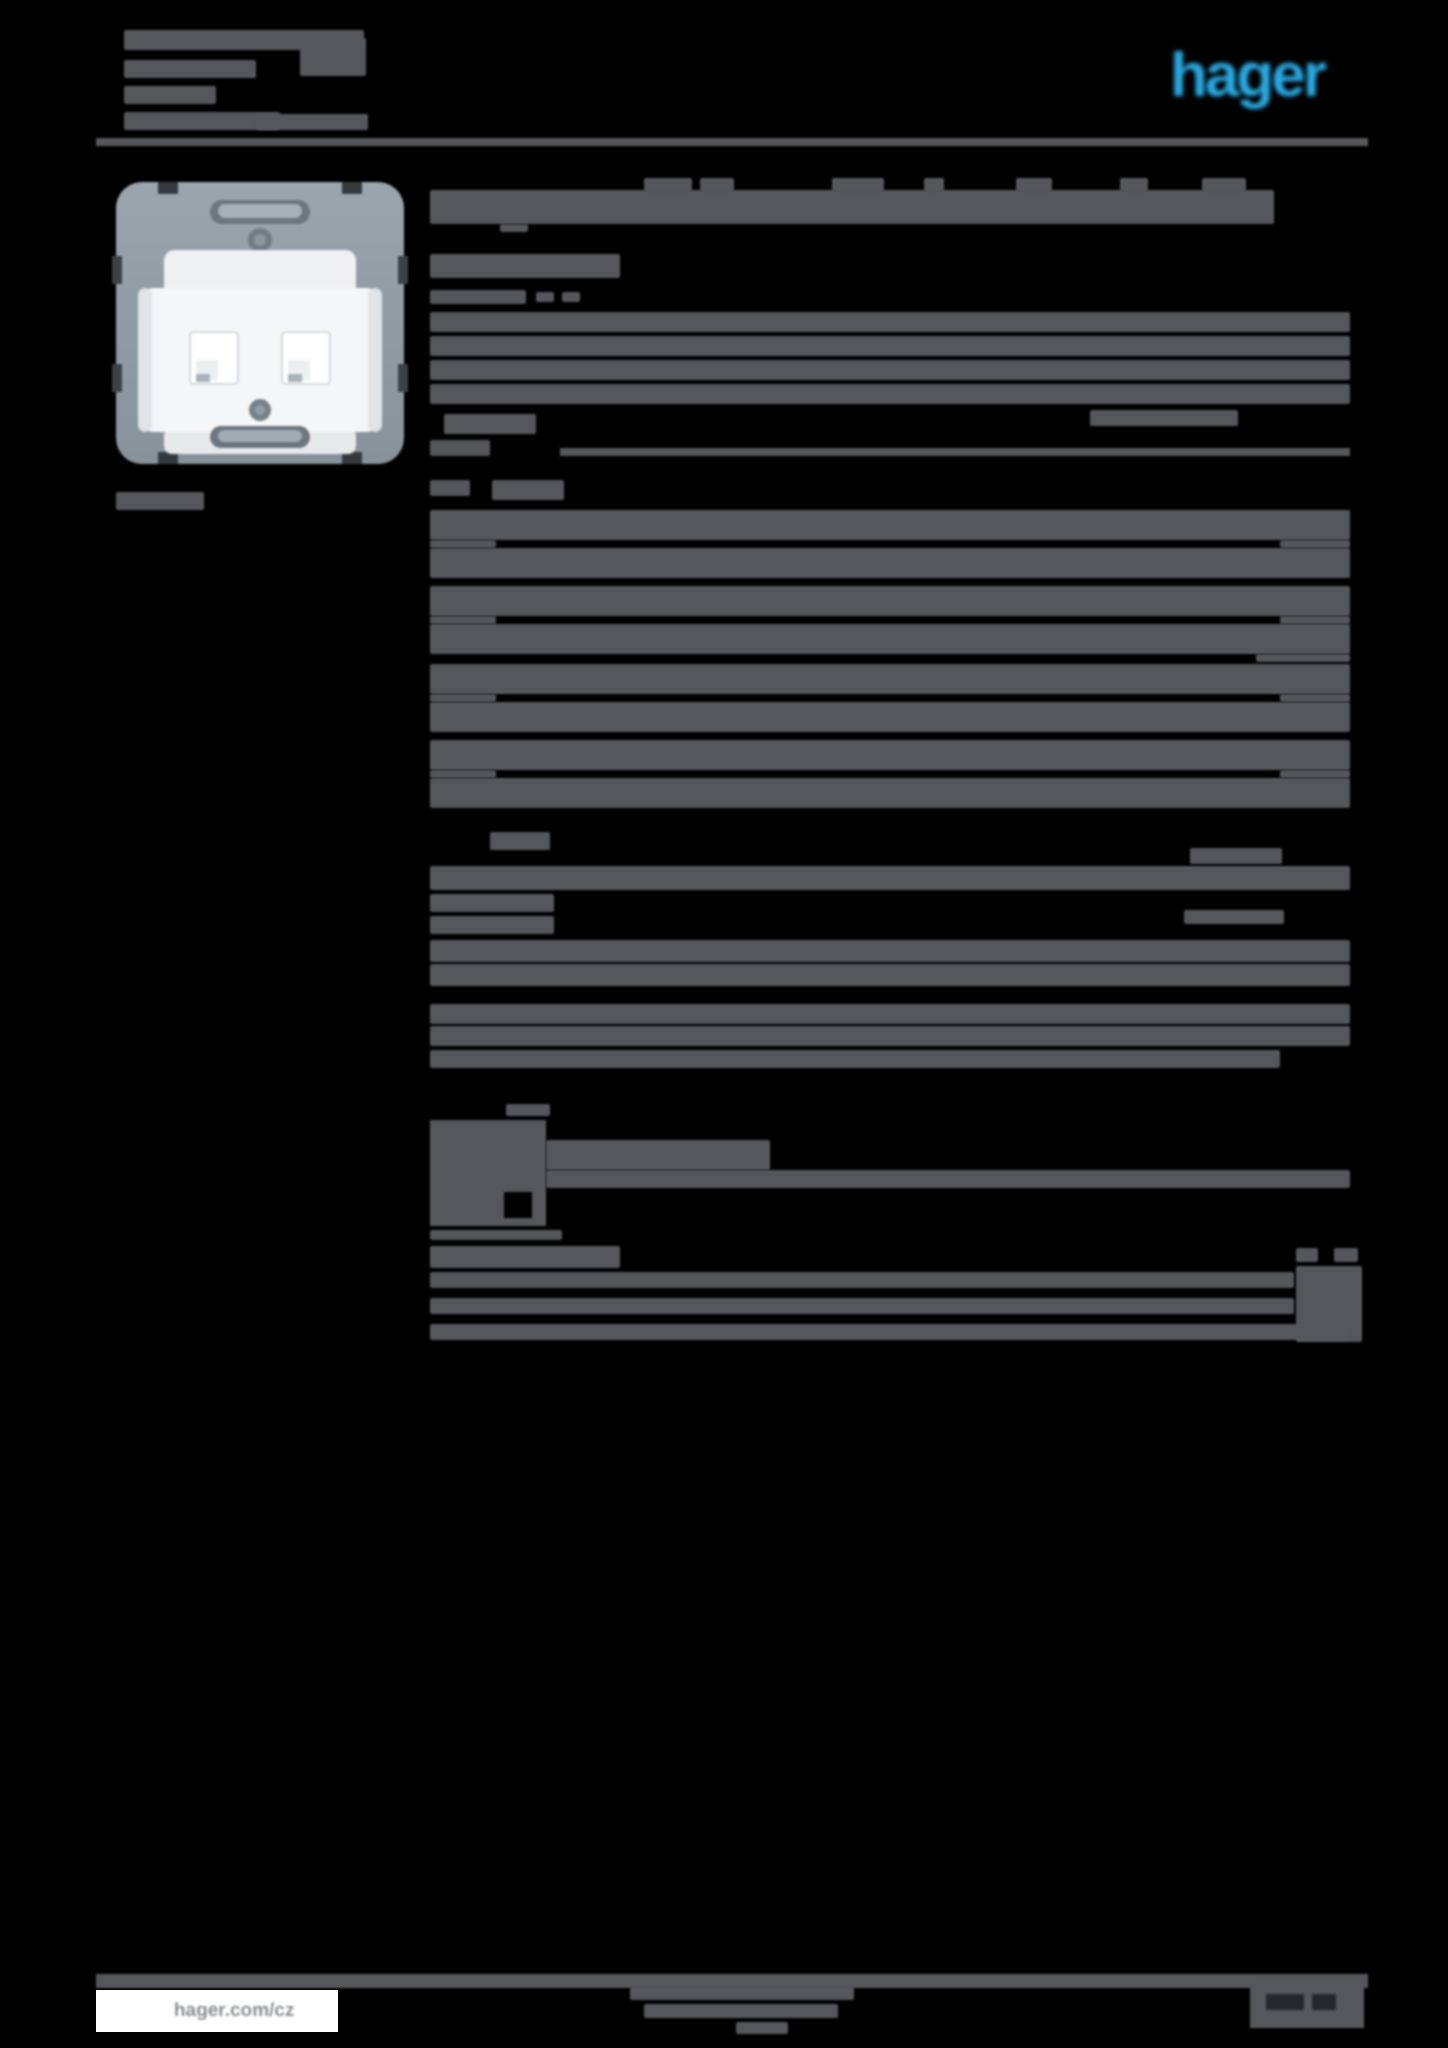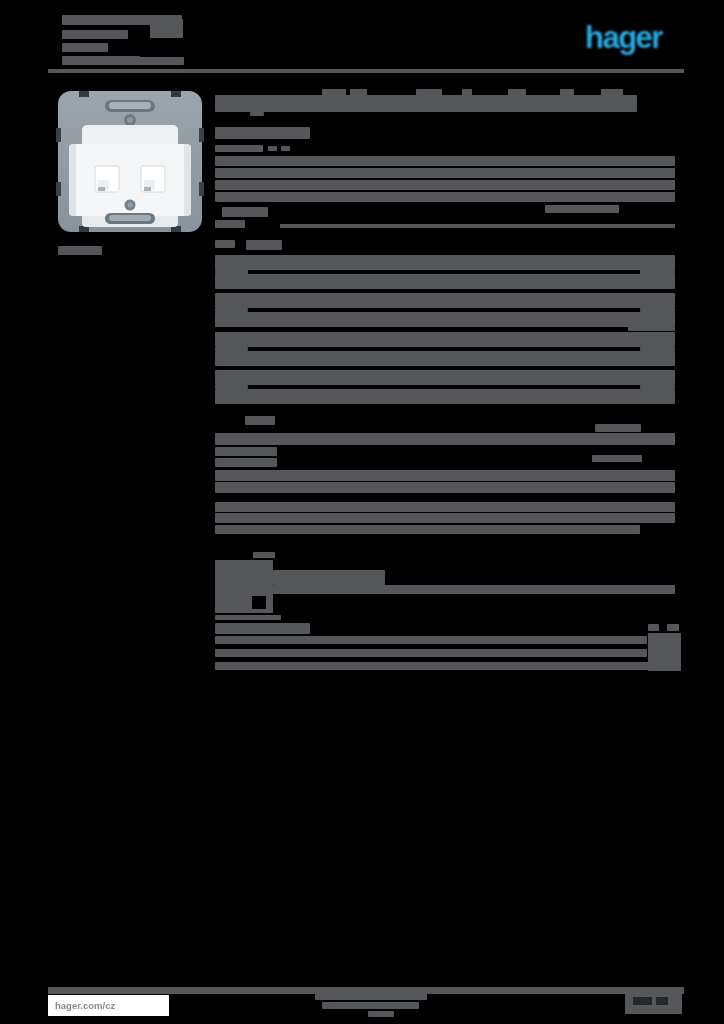--- a/index.html
+++ b/index.html
@@ -9,21 +9,21 @@
   .rule{position:absolute;background:#55575a;filter:blur(0.5px);}
   .logo{position:absolute;left:585px;top:20px;width:110px;height:40px;
         color:#29a9e1;font-weight:bold;font-size:31px;letter-spacing:-1.5px;
         filter:blur(1.1px);line-height:36px;}
   .photo{position:absolute;left:55px;top:88px;width:150px;height:147px;filter:blur(0.5px);}
   .cert-icon{position:absolute;left:215px;top:560px;width:58px;height:53px;
         background:#55575a;filter:blur(0.6px);}
   .cert-hole{position:absolute;left:37px;top:36px;width:14px;height:13px;background:#000;}
   .footer-box{position:absolute;left:48px;top:995px;width:121px;height:21px;background:#ffffff;}
   .footer-box a{display:block;color:#8b8e91;font-size:9.5px;line-height:21px;
-        padding-left:7px;text-decoration:none;filter:blur(0.4px);font-weight:bold;}
+        padding-left:7px;text-decoration:none;filter:blur(0.4px);font-weight:bold;margin-left:32px;}
   .footer-block{position:absolute;left:625px;top:989px;width:57px;height:25px;
         background:#55575a;filter:blur(0.5px);}
   .footer-block .m{position:absolute;background:#26282a;height:8px;top:8px;}
 </style>
 </head>
 <body>
 
 <div id="page">
 
   <div>

